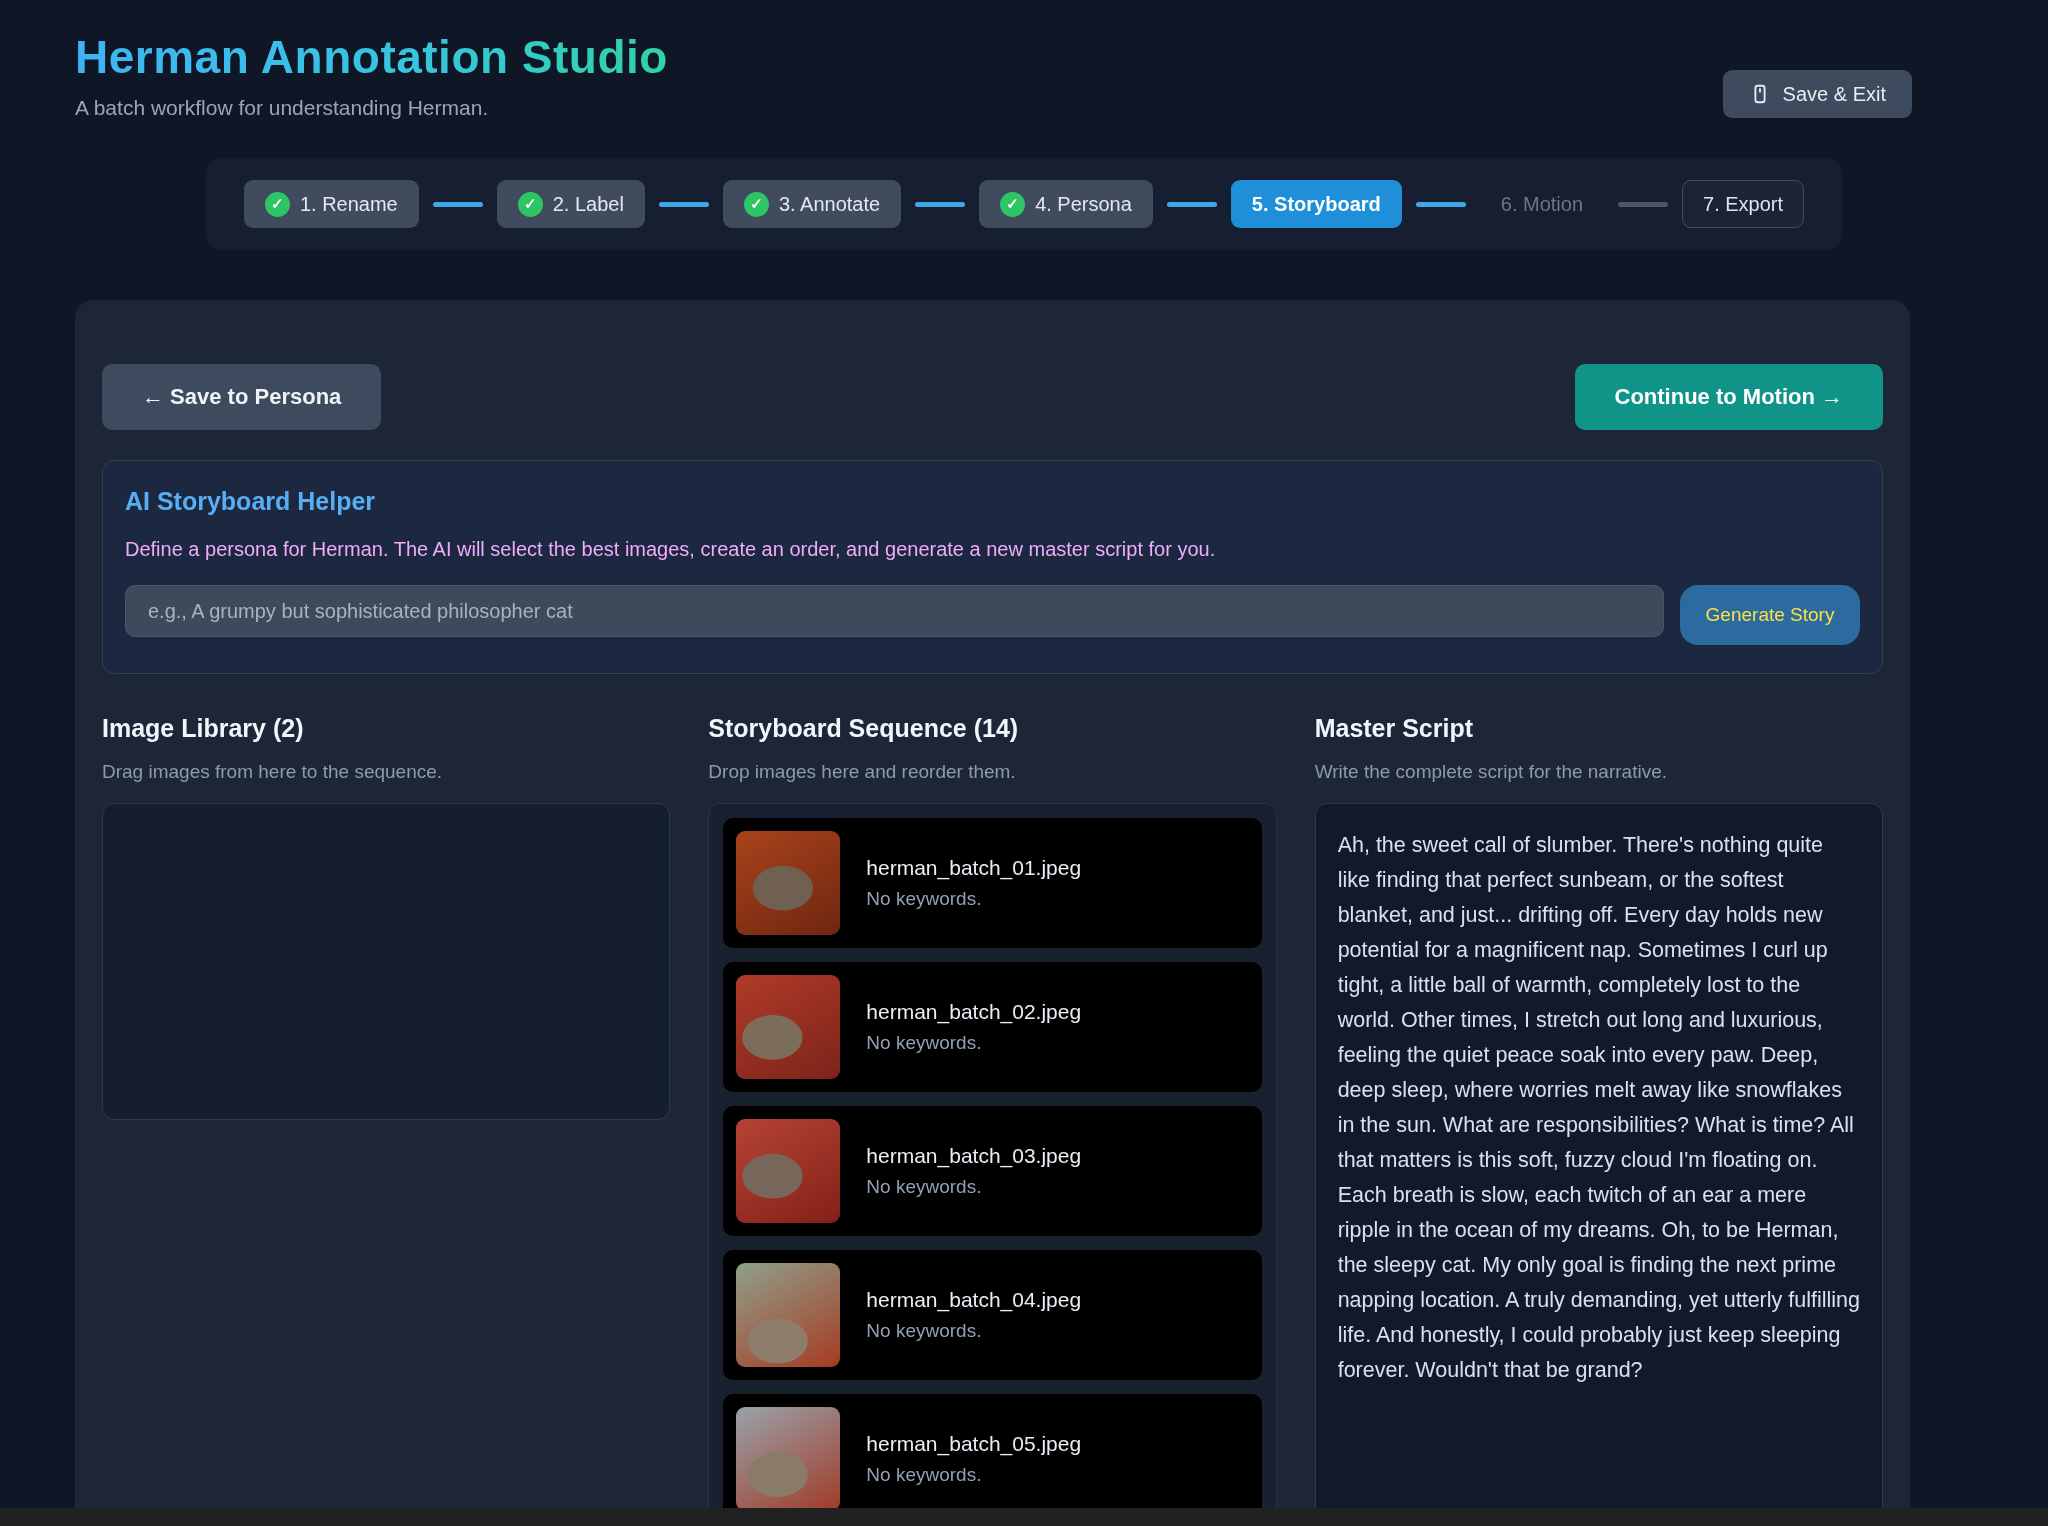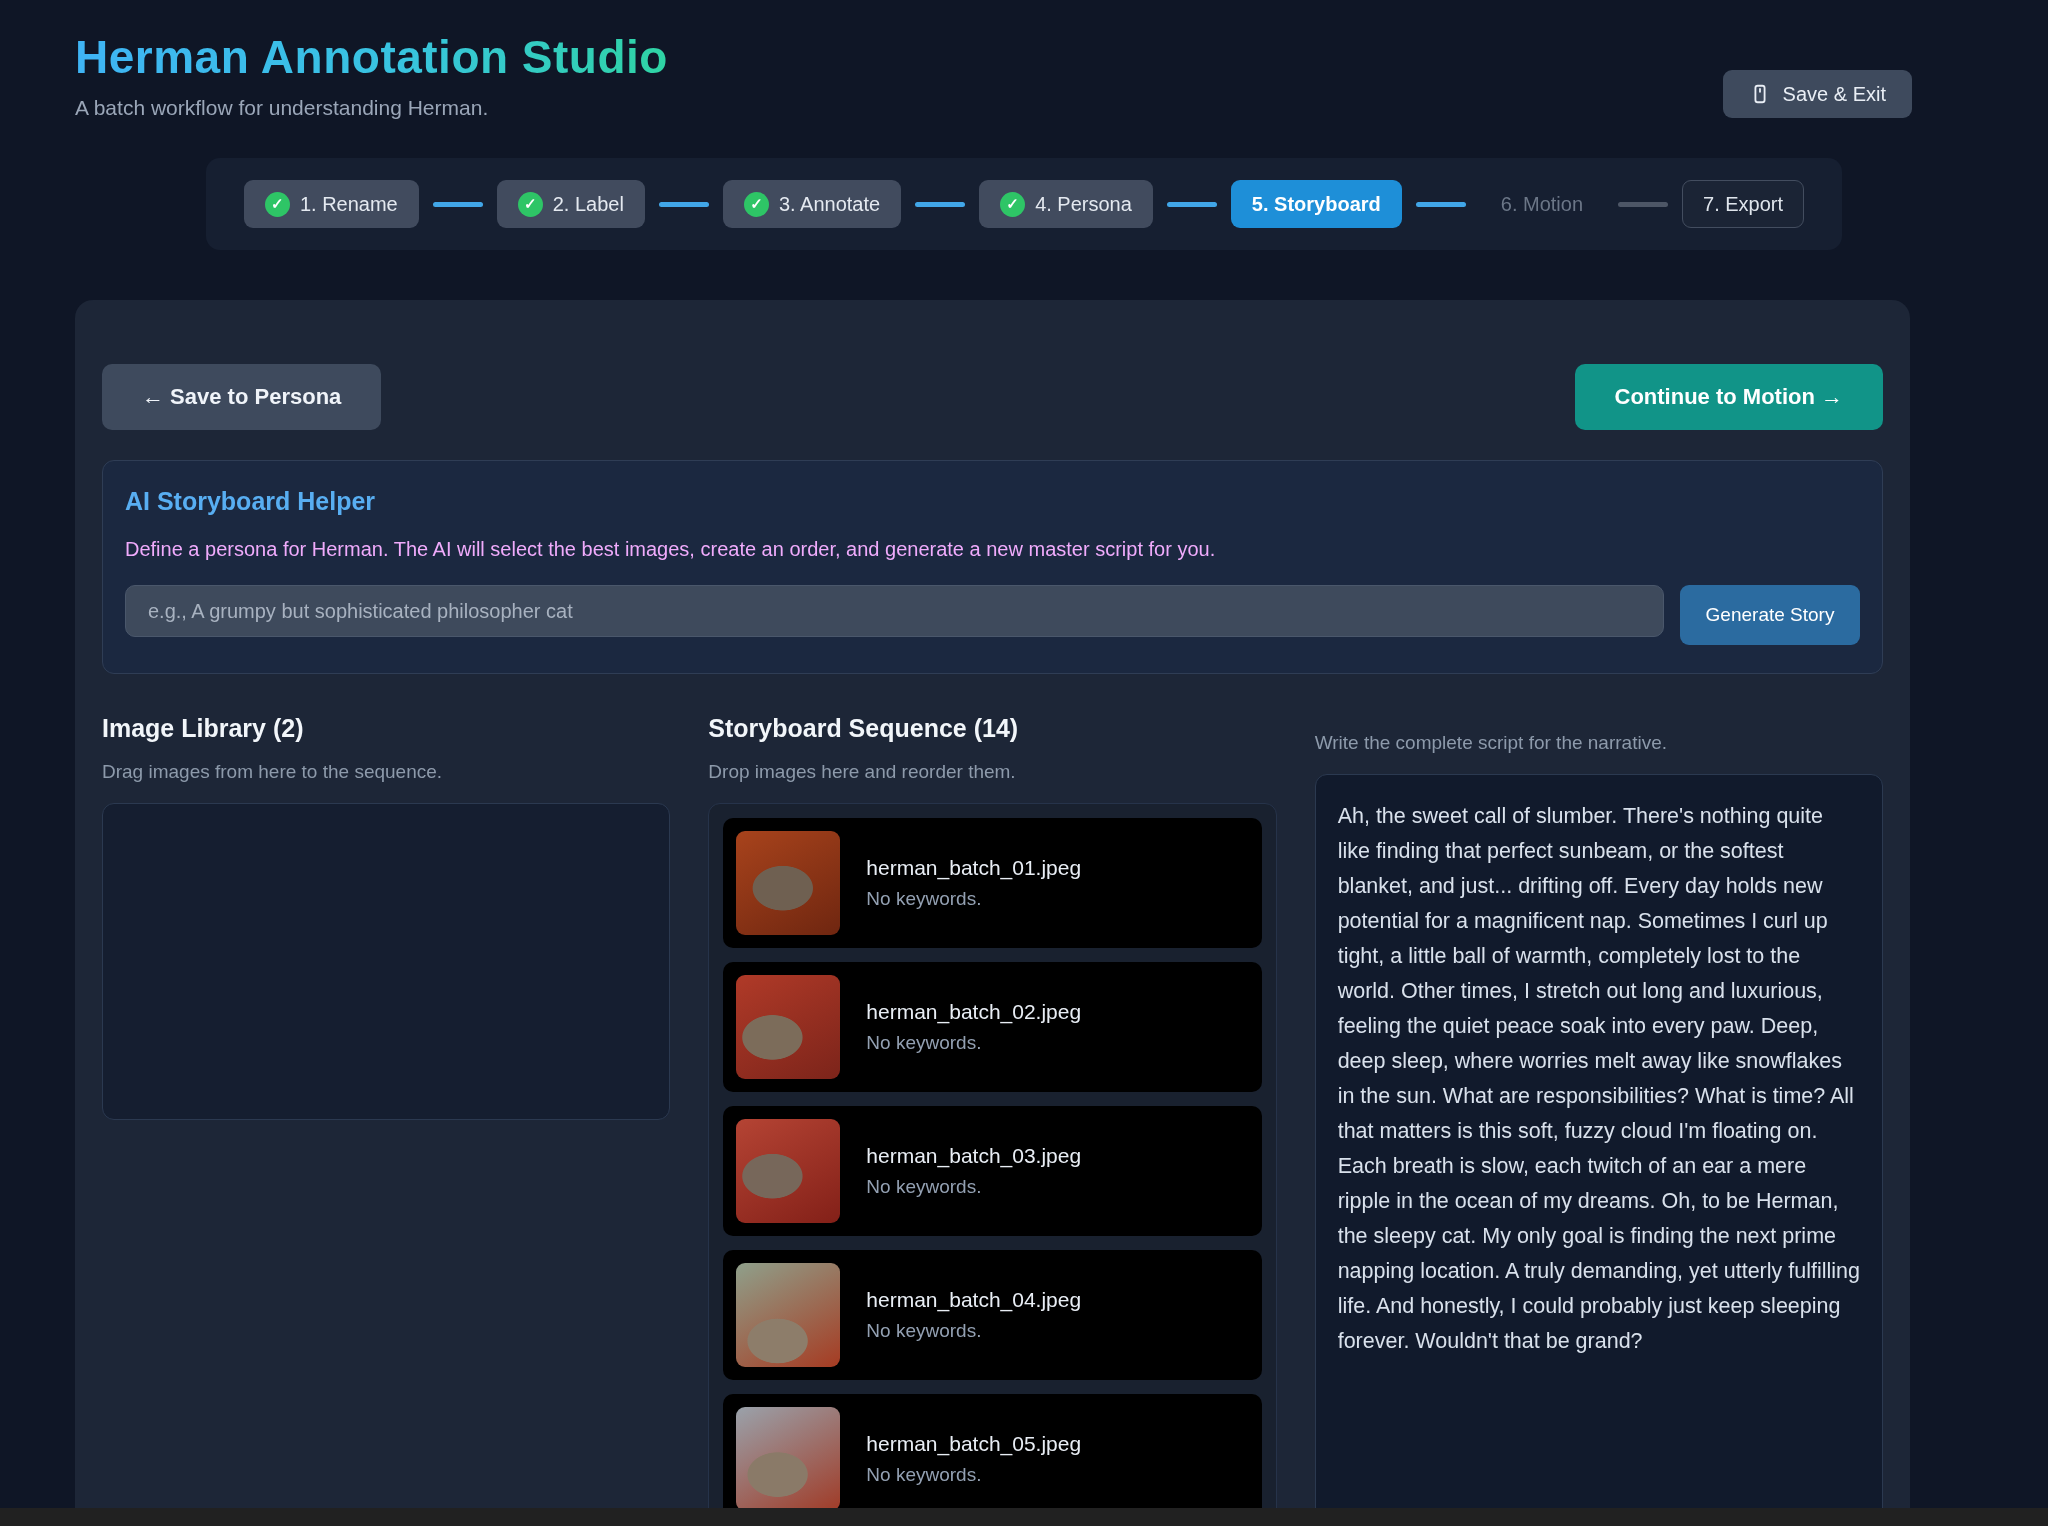--- a/index.html
+++ b/index.html
@@ -69,22 +69,22 @@
   }
   .helper-title { font-size:25px; font-weight:bold; color:#58aef2; }
   .helper-desc { margin-top:22px; font-size:20px; color:#f0abfc; }
   .helper-row { margin-top:24px; display:flex; gap:16px; }
   .helper-input {
     flex:1; height:52px; background:#3e4a5c; border:1px solid #4a576b; border-radius:10px;
     padding:0 22px; font-size:20px; color:#e7edf4; font-family:inherit; outline:none;
   }
   .helper-input::placeholder { color:#a8b2c0; }
   .btn-generate {
-    width:180px; height:60px; background:#2b6ba0; border:none; border-radius:9px;
-    color:#ffffff; font-size:19px; font-family:inherit; cursor:pointer;
+    width:180px; height:60px; background:#2b6ba0; border:none; border-radius:18px;
+    color:#fde047; font-size:19px; font-family:inherit; cursor:pointer;
   }
   
   .columns { margin-top:40px; display:grid; grid-template-columns:1fr 1fr 1fr; gap:38px; }
   .col-title { font-size:25px; font-weight:bold; color:#f2f6fa; }
   .col-hint { margin-top:18px; font-size:19px; color:#8d9aab; }
   .library-box {
     margin-top:20px; height:317px;
     background:#151e30; border:1px solid #2b3950; border-radius:12px;
   }
   .sequence-panel {
@@ -231,20 +231,21 @@
             <div class="seq-thumb" style="background: radial-gradient(46% 34% at 40% 65%, rgb(138, 122, 104) 0%, rgb(138, 122, 104) 62%, rgba(0, 0, 0, 0) 64%), linear-gradient(150deg, rgb(154, 162, 171) 0%, rgb(160, 59, 39) 100%);"></div>
             <div>
               <div class="seq-name">herman_batch_05.jpeg</div>
               <div class="seq-keywords">No keywords.</div>
             </div>
           </div>
         </div>
     </div>
 
     <div>
+      <div class="col-title">Master Script</div>
       <div class="col-hint">Write the complete script for the narrative.</div>
       <textarea class="script-area" style="">Ah, the sweet call of slumber. There's nothing quite like finding that perfect sunbeam, or the softest blanket, and just... drifting off. Every day holds new potential for a magnificent nap. Sometimes I curl up tight, a little ball of warmth, completely lost to the world. Other times, I stretch out long and luxurious, feeling the quiet peace soak into every paw. Deep, deep sleep, where worries melt away like snowflakes in the sun. What are responsibilities? What is time? All that matters is this soft, fuzzy cloud I'm floating on. Each breath is slow, each twitch of an ear a mere ripple in the ocean of my dreams. Oh, to be Herman, the sleepy cat. My only goal is finding the next prime napping location. A truly demanding, yet utterly fulfilling life. And honestly, I could probably just keep sleeping forever. Wouldn't that be grand?</textarea>
     </div>
 
   </div>
 </div>
 
 <div class="bottom-bar"></div>
 
 </body></html>

